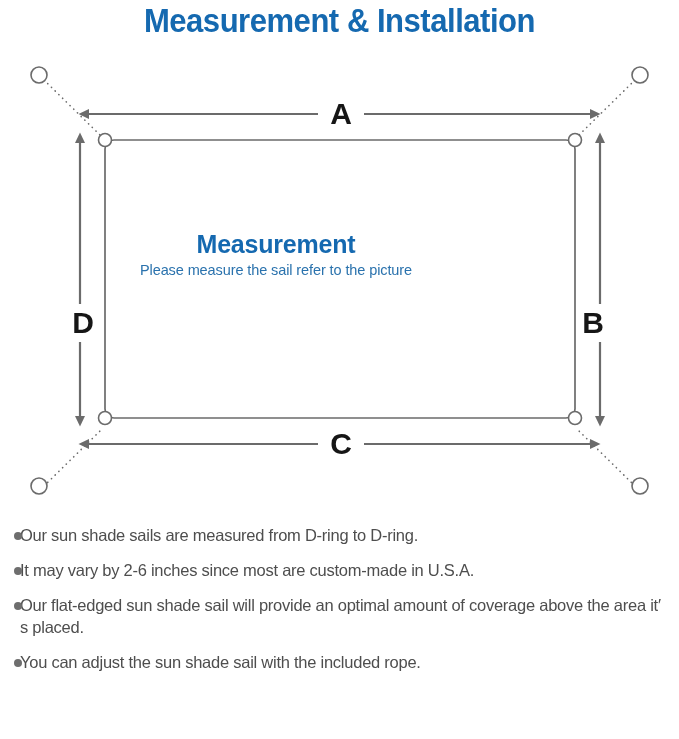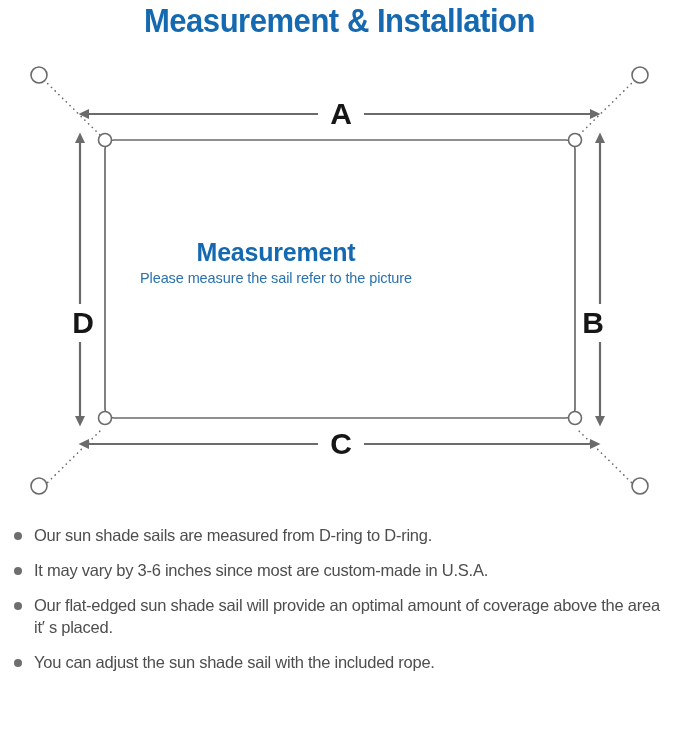--- a/index.html
+++ b/index.html
@@ -57,21 +57,21 @@
   }
   #dim-a { left: 318px; top: 50px;  width: 38px; padding: 1px 4px; }
   #dim-c { left: 318px; top: 380px; width: 38px; padding: 1px 4px; }
   #dim-d { left: 66px;  top: 256px; width: 30px; padding: 4px 2px; }
   #dim-b { left: 576px; top: 256px; width: 30px; padding: 4px 2px; }
 
   
   #center-block {
     position: absolute;
     left: 0;
-    top: 188px;
+    top: 180px;
     width: 552px;
     text-align: center;
   }
   #center-title {
     font-size: 25px;
     font-weight: bold;
     color: #1569b0;
     line-height: 32px;
     letter-spacing: -0.2px;
   }
@@ -85,21 +85,21 @@
 
   
   #notes {
     position: absolute;
     left: 0;
     top: 524px;
     width: 679px;
   }
   .note-item {
     position: relative;
-    padding-left: 34px;
+    padding-left: 20px;
     padding-right: 8px;
     margin-bottom: 13px;
     font-size: 16.5px;
     line-height: 22px;
     color: #4e4e4e;
     letter-spacing: -0.25px;
   }
   .note-bullet {
     position: absolute;
     left: 14px;
@@ -173,21 +173,21 @@
   </div>
 </div>
 
 <div id="notes">
   <div class="note-item">
     <span class="note-bullet"></span>
     <span>Our sun shade sails are measured from D-ring to D-ring.</span>
   </div>
   <div class="note-item">
     <span class="note-bullet"></span>
-    <span>It may vary by 3-6 inches since most are custom-made in U.S.A.</span>
+    <span>It may vary by 2-6 inches since most are custom-made in U.S.A.</span>
   </div>
   <div class="note-item">
     <span class="note-bullet"></span>
     <span>Our flat-edged sun shade sail will provide an optimal amount of coverage above the area it′ s placed.</span>
   </div>
   <div class="note-item">
     <span class="note-bullet"></span>
     <span>You can adjust the sun shade sail with the included rope.</span>
   </div>
 </div>

